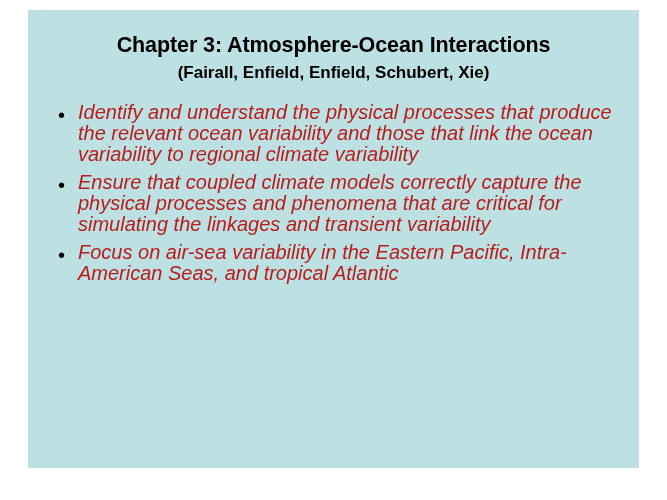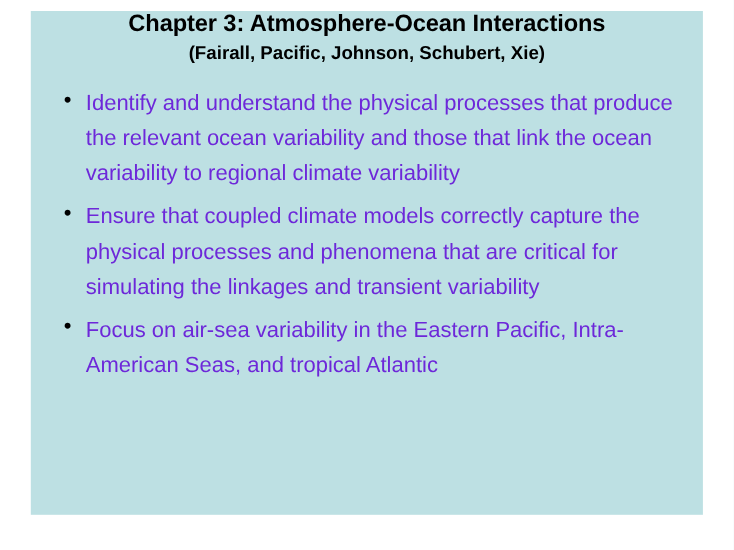--- a/index.html
+++ b/index.html
@@ -17,20 +17,21 @@
     left: 28px;
     top: 10px;
     width: 611px;
     height: 458px;
     background: #bde0e3;
     box-sizing: border-box;
     overflow: hidden;
   }
   #title-block {
     text-align: center;
+    padding-top: 24px;
   }
   #slide-title {
     font-size: 21.5px;
     font-weight: bold;
     color: #000000;
     letter-spacing: -0.1px;
     line-height: 1.1;
   }
   #slide-subtitle {
     font-size: 17px;
@@ -52,32 +53,33 @@
     flex: 0 0 auto;
     width: 20px;
     font-size: 20px;
     line-height: 26.5px;
     color: #000000;
     text-align: left;
   }
   .bullet-text {
     flex: 1 1 auto;
     font-size: 20px;
-    line-height: 32px;
-    color: #6d28d9;
+    line-height: 21px;
+    color: #b91c1c;
+    font-style: italic;
   }
 </style>
 </head>
 <body>
 
 <div id="slide" style="background: rgb(189, 224, 227);">
 
   <div id="title-block">
     <div id="slide-title">Chapter 3: Atmosphere-Ocean Interactions</div>
-    <div id="slide-subtitle">(Fairall, Pacific, Johnson, Schubert, Xie)</div>
+    <div id="slide-subtitle">(Fairall, Enfield, Enfield, Schubert, Xie)</div>
   </div>
 
   <div id="bullet-list">
 
     <div class="bullet-item">
       <span class="bullet-marker">•</span>
       <span class="bullet-text">Identify and understand the physical processes that produce the relevant ocean variability and those that link the ocean variability to regional climate variability</span>
     </div>
 
     <div class="bullet-item">

